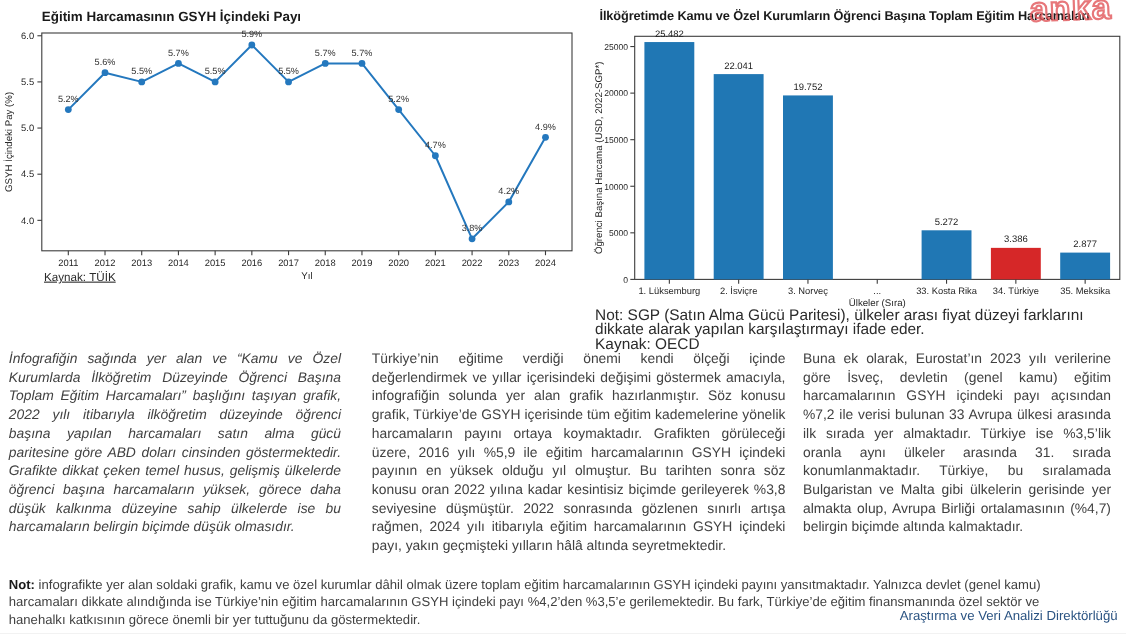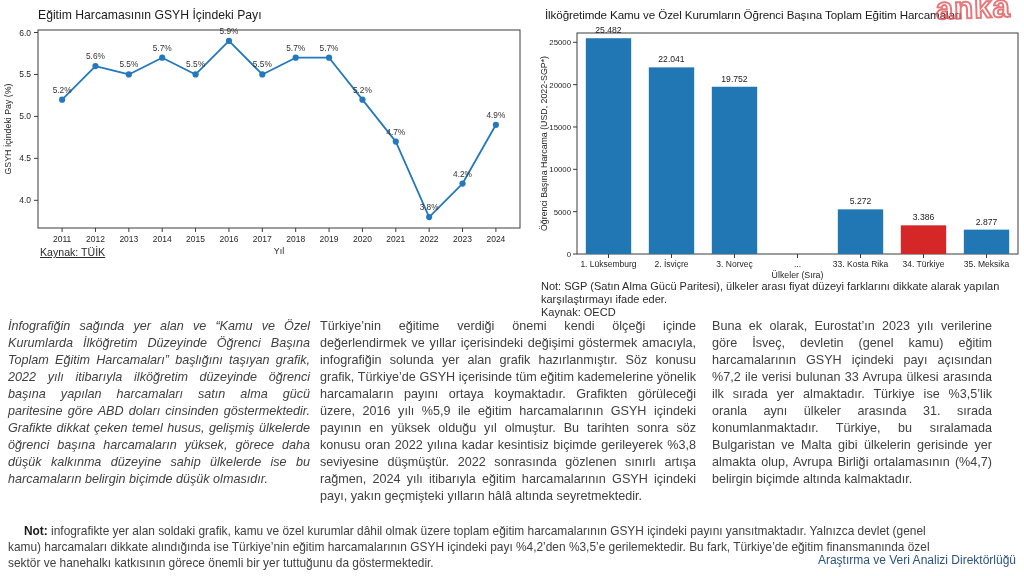--- a/index.html
+++ b/index.html
@@ -1,30 +1,30 @@
 <!DOCTYPE html>
 <html><head>
 <meta charset="utf-8">
 <style>
   html,body{margin:0;padding:0;background:#e9e9e9;}
   .page{position:relative;width:1024px;height:576px;background:#ffffff;overflow:hidden;
         font-family:"Liberation Sans",sans-serif;color:#3e3e3e;}
-  .chart-title{position:absolute;font-weight:normal;color:#1a1a1a;}
+  .chart-title{position:absolute;font-weight:bold;color:#1a1a1a;}
   .lc-title{left:38px;top:8px;font-size:12.2px;}
   .rc-title{left:545px;top:8px;font-size:11.6px;letter-spacing:-0.1px;}
   .src{position:absolute;font-size:10.6px;color:#2b2b2b;}
   .lc-src{left:40px;top:246px;text-decoration:underline;}
-  .rc-note{position:absolute;left:541px;top:280px;width:480px;font-size:11px;line-height:13px;color:#2b2b2b;}
+  .rc-note{position:absolute;left:541px;top:280px;width:480px;font-size:14px;line-height:13px;color:#2b2b2b;}
   .cols{position:absolute;left:8px;top:318px;width:1008px;display:flex;}
   .col{font-size:12.6px;line-height:17px;text-align:justify;color:#414141;}
   .col1{width:302px;font-style:italic;}
-  .col2{width:376px;margin-left:10px;}
+  .col2{width:376px;margin-left:28px;}
   .col3{width:280px;margin-left:16px;}
   .footnote{position:absolute;left:8px;top:523px;width:950px;font-size:11.9px;line-height:16px;color:#414141;}
-  .footnote b{color:#1a1a1a;margin-left:16px;}
+  .footnote b{color:#1a1a1a;}
   .credit{position:absolute;right:8px;top:553px;font-size:12px;color:#2a5382;}
   .logo{position:absolute;left:936px;top:-10px;font-size:31px;font-weight:800;letter-spacing:1px;
         color:transparent;-webkit-text-stroke:2px #e2565a;opacity:0.8;transform:rotate(-2deg);}
   svg{position:absolute;overflow:visible;}
   .lc-svg{left:0px;top:24px;}
   .rc-svg{left:540px;top:26px;}
   text{font-family:"Liberation Sans",sans-serif;}
   .tick{font-size:8.5px;fill:#262626;}
   .tick-sm{font-size:7.8px;fill:#262626;}
   .axlabel{font-size:8.8px;fill:#262626;}

